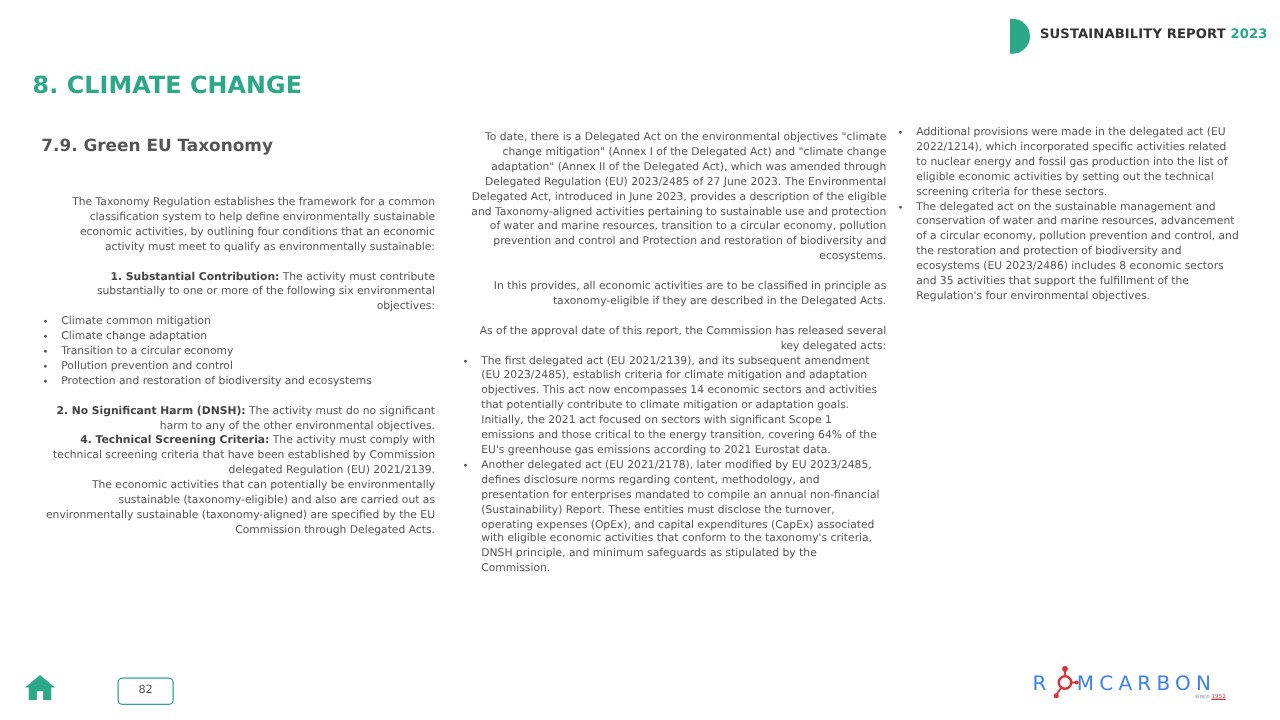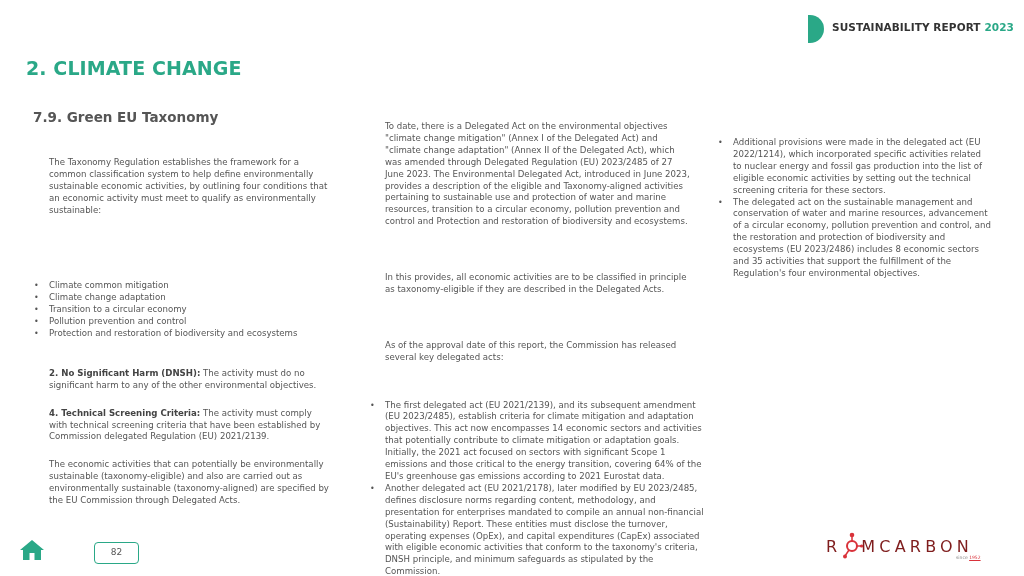--- a/index.html
+++ b/index.html
@@ -20,61 +20,62 @@
     position: absolute; left: 26px; top: 57px; font-size: 19px; font-weight: bold;
     color: #2aa887; letter-spacing: 0.1px; white-space: nowrap;
   }
 
   .col { position: absolute; font-size: 8.6px; line-height: 11.9px; color: #555555; }
   .col1 { left: 33px; top: 109px; width: 315px; }
   .col2 { left: 369px; top: 105px; width: 340px; }
   .col3 { left: 717px; top: 101px; width: 275px; }
 
   .section-title { font-size: 13.5px; font-weight: bold; color: #555555; margin-bottom: 32px; line-height: 16px; }
-  p { margin: 16px; }
+  p { margin: 0; text-align: right; }
   .gap { height: 11.9px; }
   b { color: #444444; }
-  ul { list-style: none; margin-top: 36px; }
+  ul { list-style: none; }
   ul li { position: relative; padding-left: 16px; }
   ul li::before { content: "•"; position: absolute; left: 1px; top: 0; font-size: 8px; }
 
   .home-icon { position: absolute; left: 20px; top: 540px; width: 24px; height: 20px; }
   .page-box {
     position: absolute; left: 52px; top: 542px; width: 45px; height: 22px;
     border: 1.5px solid #2aa887; border-radius: 4px;
     font-size: 9px; color: #555555; text-align: center; line-height: 19px; margin-left: 42px;
   }
 
   .logo { position: absolute; left: 826px; top: 536px; height: 24px; }
   .logo-text {
     position: absolute; left: 0; top: 1px; font-size: 16px; letter-spacing: 4.2px;
-    color: #7f1d1d; white-space: nowrap; font-family: "DejaVu Sans", sans-serif; font-weight: normal;
+    color: #3b82f6; white-space: nowrap; font-family: "DejaVu Sans", sans-serif; font-weight: normal;
   }
   .logo-text .o-gap { display: inline-block; width: 20px; }
   .logo-mark { position: absolute; left: 15px; top: -4px; width: 22px; height: 28px; }
   .logo-since {
     position: absolute; left: 130px; top: 19px; font-size: 4.5px; color: #888888; white-space: nowrap;
   }
   .logo-since .yr { color: #d9323a; text-decoration: underline; }
 </style>
 </head>
 <body>
 
 <div class="header-mark"></div>
 <div class="header-title">
   <span>SUSTAINABILITY REPORT</span>
   <span class="year">2023</span>
 </div>
 
-<h1 class="chapter-title">2. CLIMATE CHANGE</h1>
+<h1 class="chapter-title">8. CLIMATE CHANGE</h1>
 
 <div class="col col1">
   <h2 class="section-title">7.9. Green EU Taxonomy</h2>
   <p>The Taxonomy Regulation establishes the framework for a common classification system to help define environmentally sustainable economic activities, by outlining four conditions that an economic activity must meet to qualify as environmentally sustainable:</p>
   <div class="gap"></div>
+  <p><b>1. Substantial Contribution:</b><span> The activity must contribute substantially to one or more of the following six environmental objectives:</span></p>
   <ul>
     <li>Climate common mitigation</li>
     <li>Climate change adaptation</li>
     <li>Transition to a circular economy</li>
     <li>Pollution prevention and control</li>
     <li>Protection and restoration of biodiversity and ecosystems</li>
   </ul>
   <div class="gap"></div>
   <p><b>2. No Significant Harm (DNSH):</b><span> The activity must do no significant harm to any of the other environmental objectives.</span></p>
   <p><b>4. Technical Screening Criteria:</b><span> The activity must comply with technical screening criteria that have been established by Commission delegated Regulation (EU) 2021/2139.</span></p>

